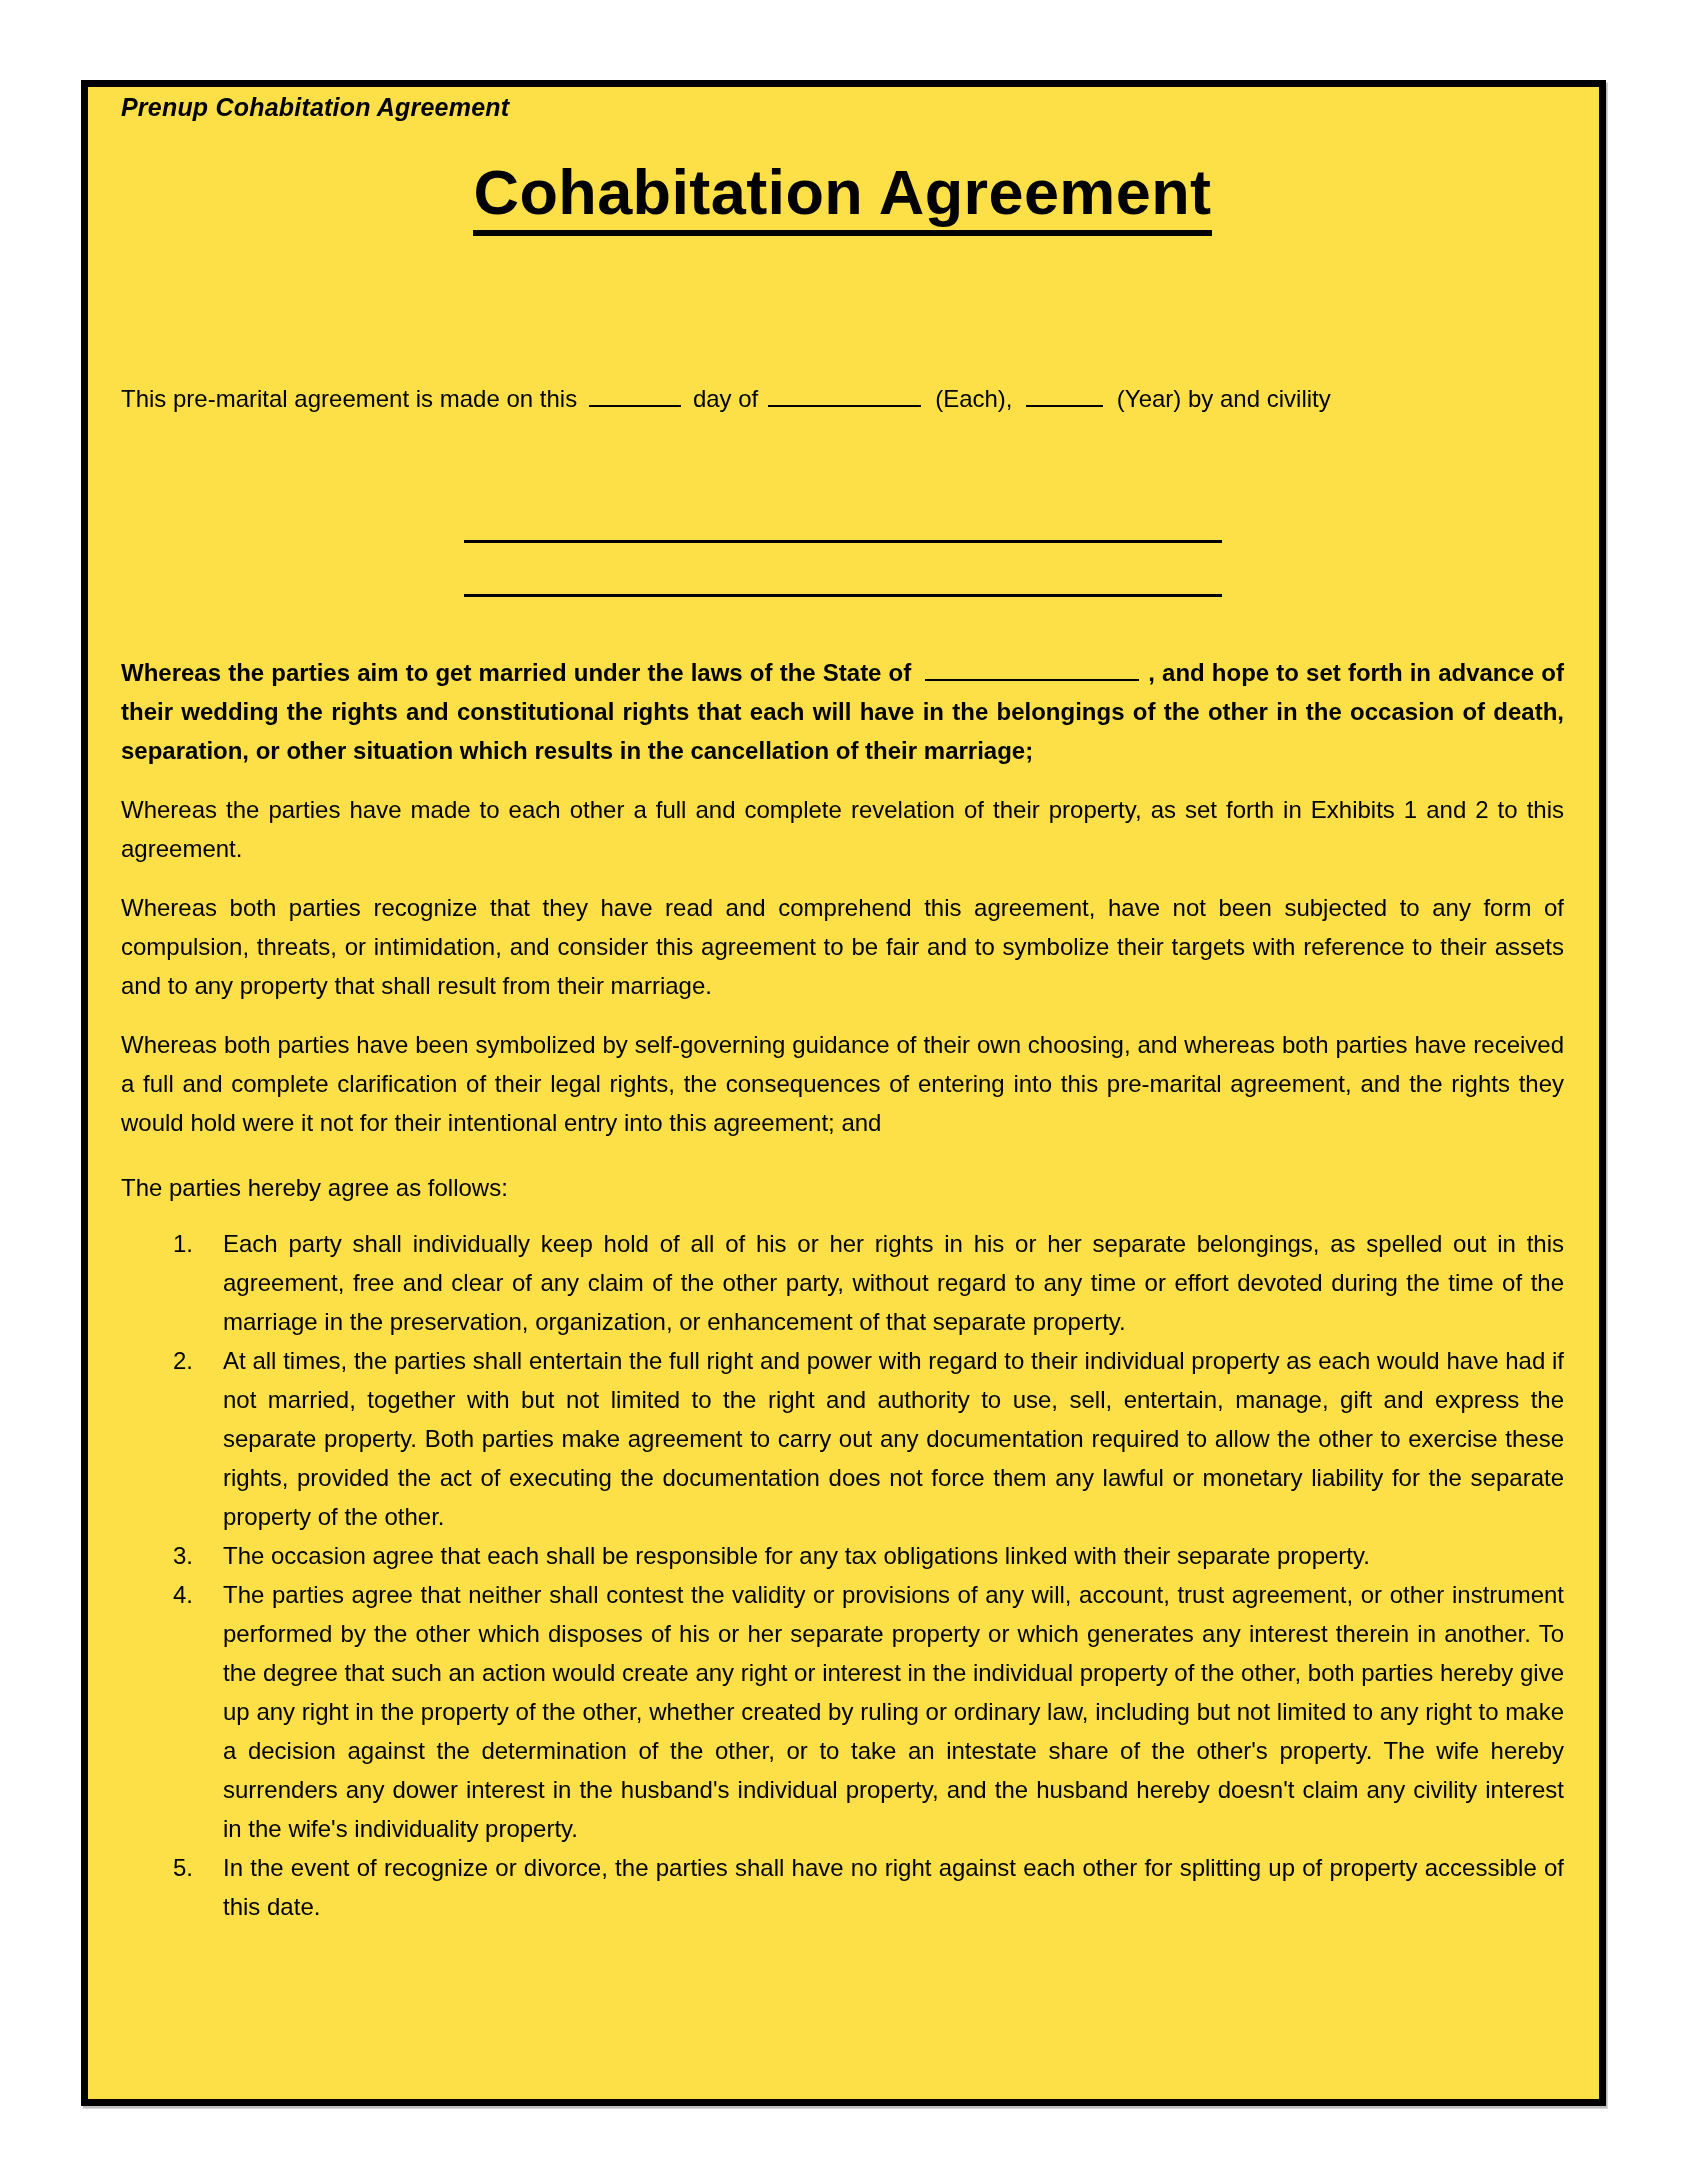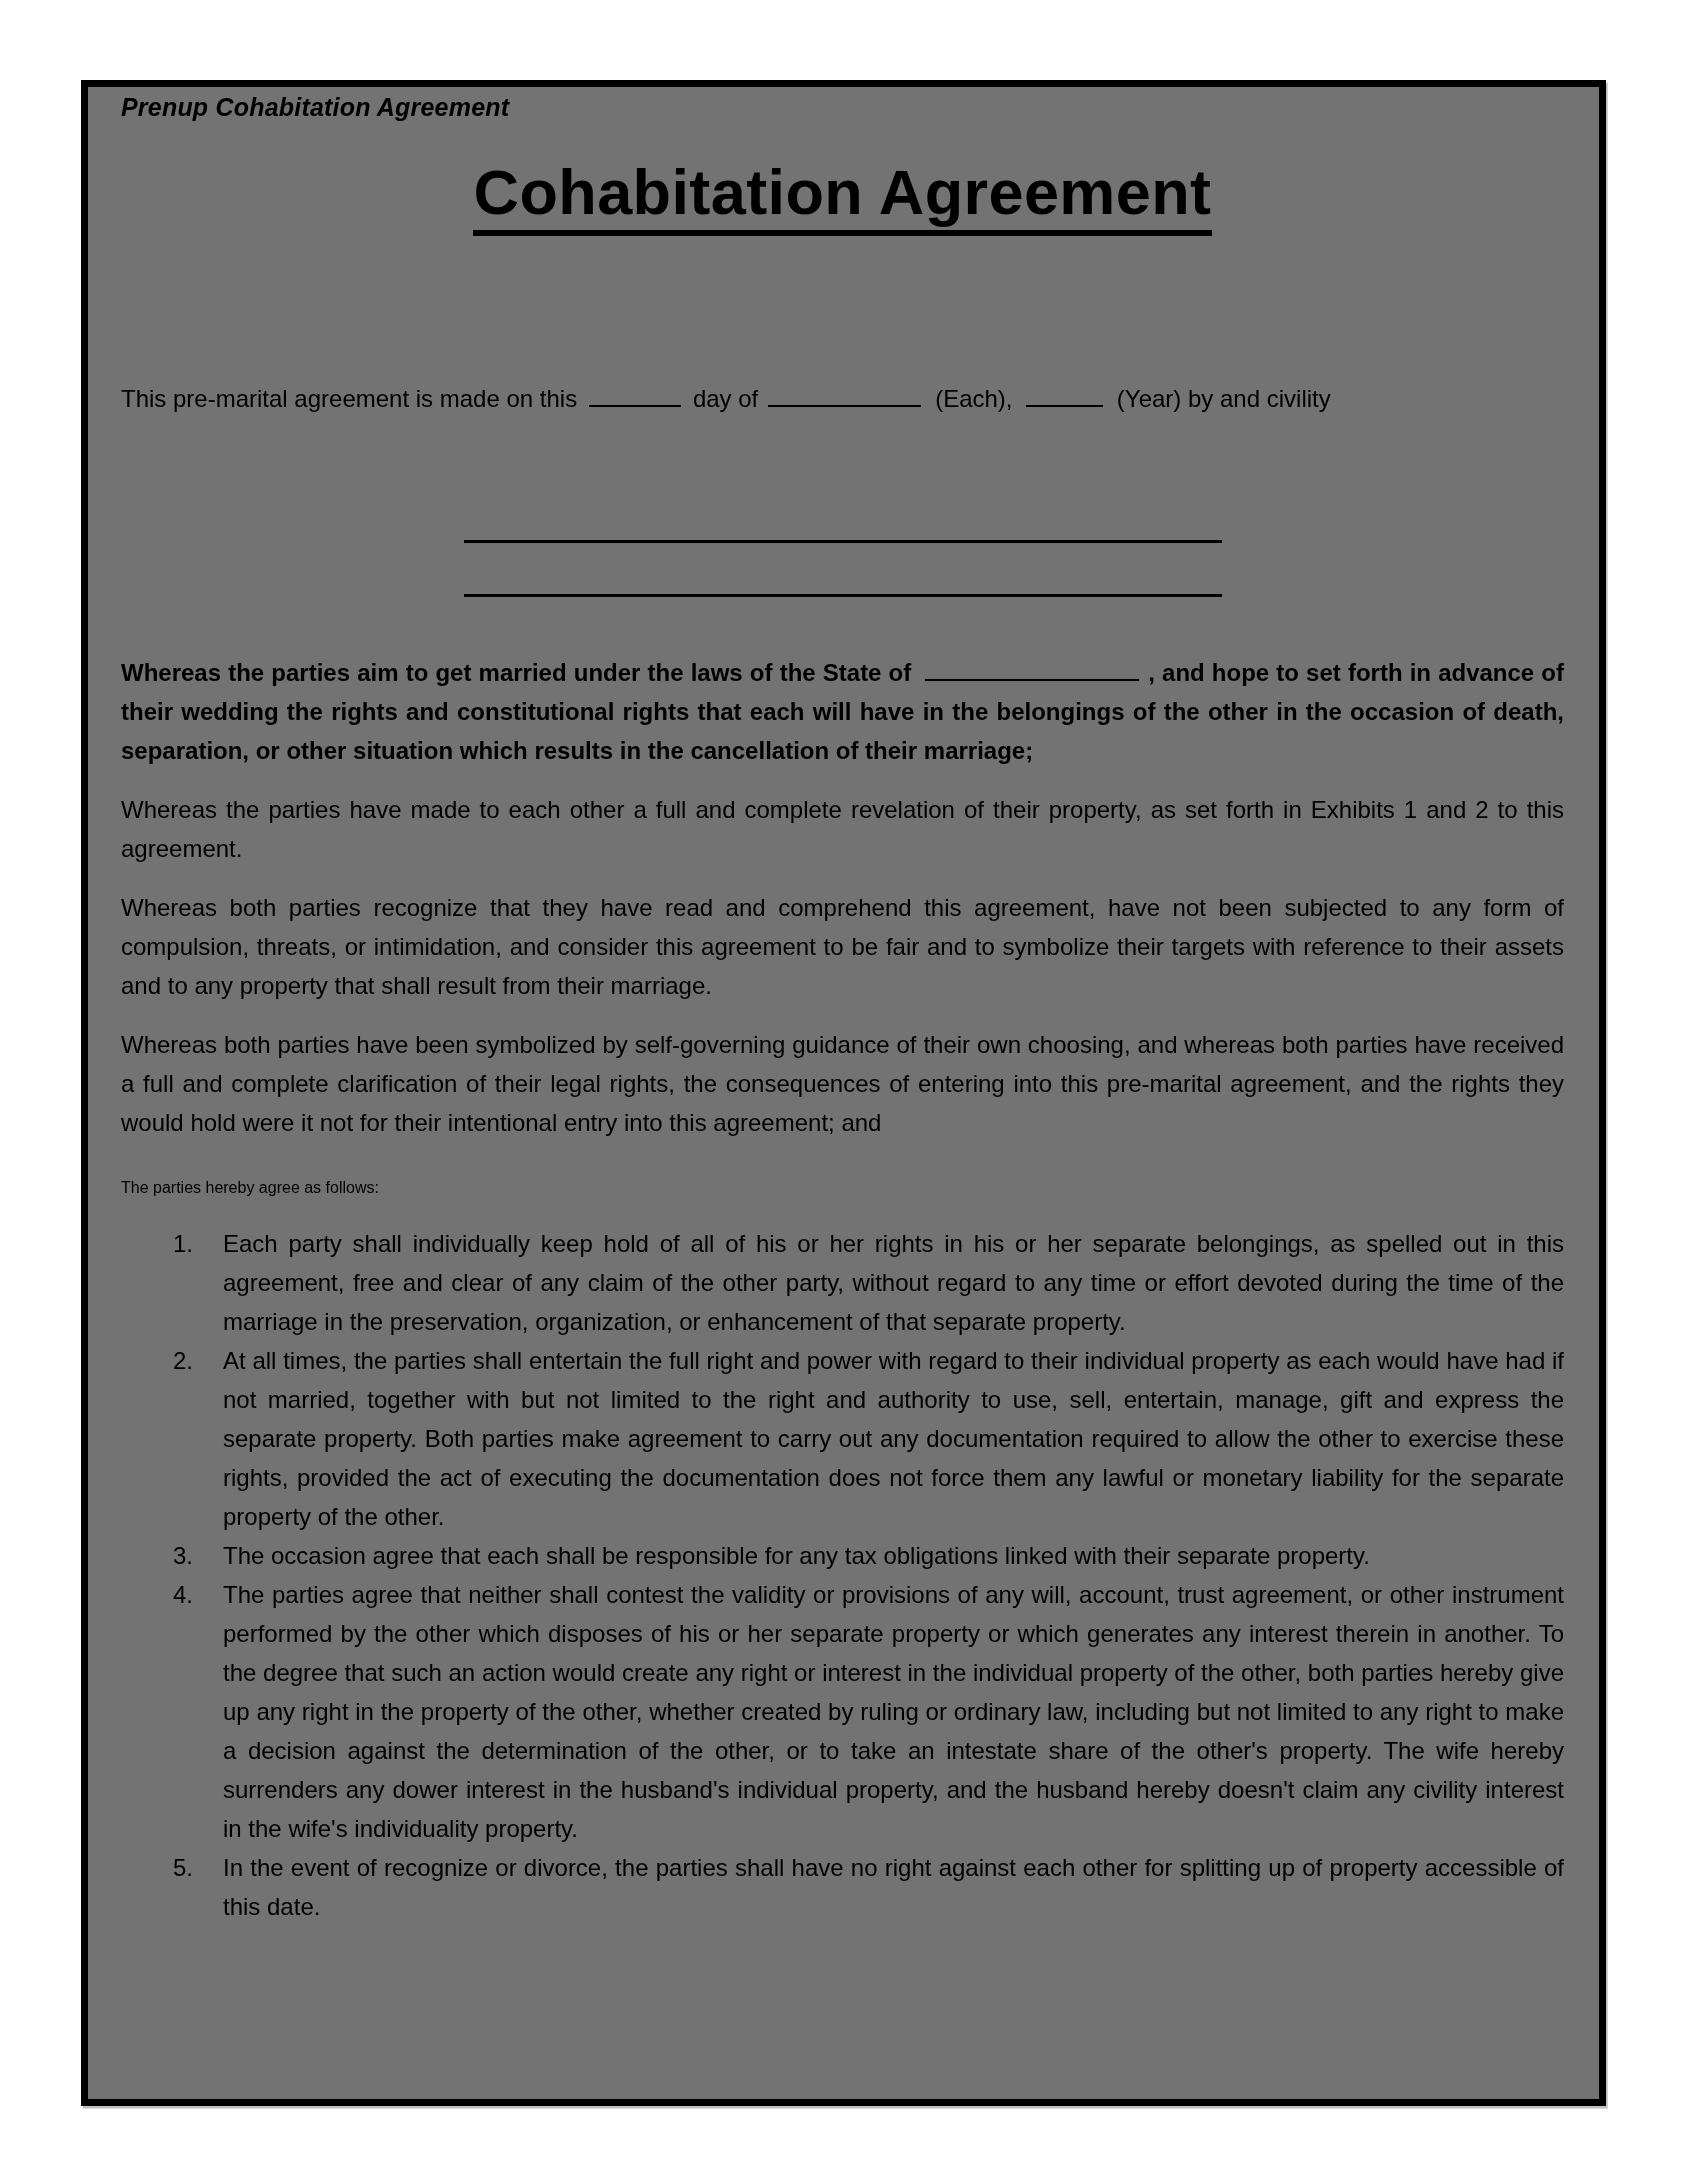--- a/index.html
+++ b/index.html
@@ -8,21 +8,21 @@
     background: #ffffff;
     font-family: "Liberation Sans", sans-serif;
     color: #000000;
     overflow: hidden;
   }
   .page-frame {
     position: absolute;
     left: 81px; top: 80px;
     width: 1525px; height: 2026px;
     border: 7.9px solid #000000;
-    background: #737373;
+    background: #fde047;
     box-shadow: 1.7px 2.6px 0 rgba(0,0,0,0.25);
   }
   .content {
     padding: 3.5px 35px 0 33px;
   }
   .doc-label {
     font-size: 25px;
     line-height: 33px;
     font-weight: bold;
     font-style: italic;
@@ -71,21 +71,21 @@
     line-height: 31px;
   }
   .recital {
     font-size: 24px;
     line-height: 39px;
     text-align: justify;
     margin-bottom: 20px;
   }
   .recital-first { margin-top: 56px; font-weight: bold; }
   .lead-in {
-    font-size: 16px;
+    font-size: 24px;
     line-height: 39px;
     margin-top: 26px;
     margin-bottom: 17.5px;
   }
   .clauses { margin-top: 0; }
   .clause {
     display: flex;
     font-size: 24px;
     line-height: 39px;
   }

